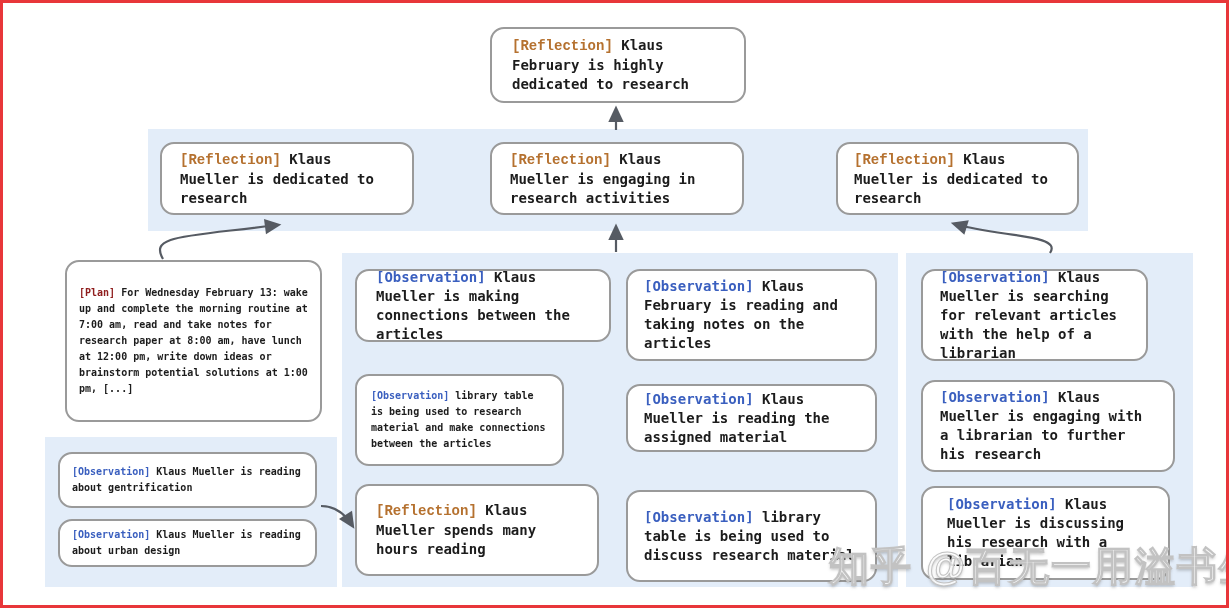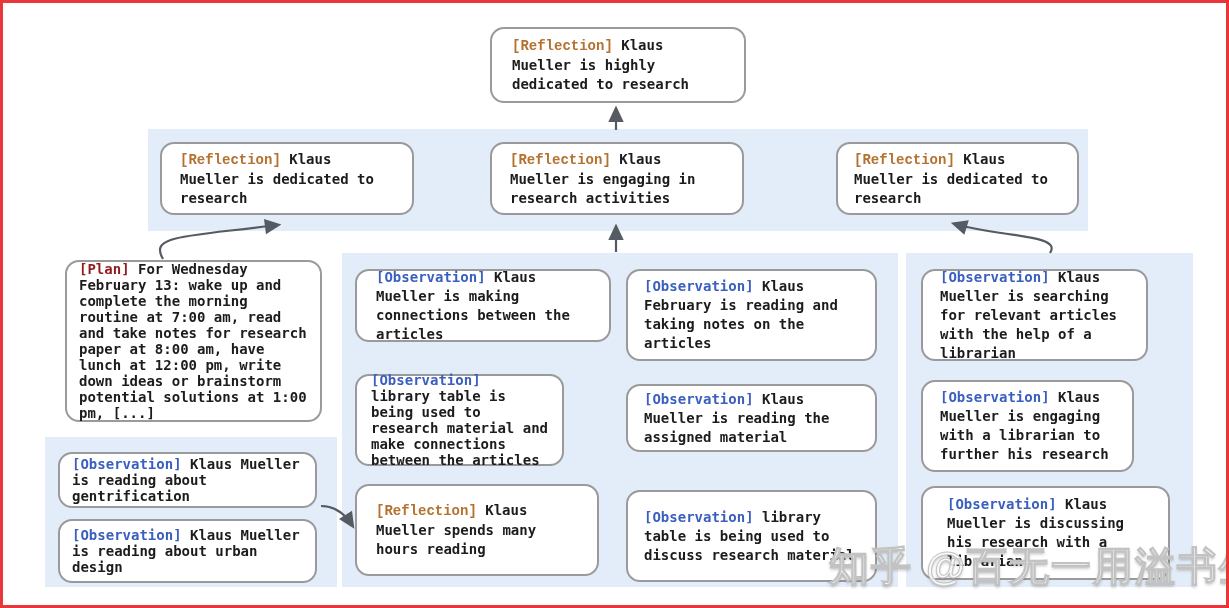--- a/index.html
+++ b/index.html
@@ -28,21 +28,21 @@
     background:#ffffff;
     border:2px solid #9a9a9a;
     border-radius:14px;
     display:flex;
     align-items:center;
     font-weight:bold;
     color:#1c1c1c;
   }
   .txt{width:100%;}
   .fs-lg{font-size:14px;line-height:19px;}
-  .fs-sm{font-size:14px;line-height:16px;}
+  .fs-sm{font-size:10px;line-height:16px;}
   .tag-reflection{color:#b5712f;font-family:Liberation Mono, monospace;}
   .tag-observation{color:#3a5fbf;}
   .tag-plan{color:#8f1d1d;}
   .watermark{
     position:absolute;
     z-index:4;
     left:826px;top:536px;
     font-family:"Liberation Sans", sans-serif;
     font-weight:700;
     font-size:40px;
@@ -74,21 +74,21 @@
       <path d="M160,256 C146,232 180,234 274,222" marker-end="url(#ah)"></path>
       <path d="M613,249 L613,225" marker-end="url(#ah)"></path>
       <path d="M1047,250 C1060,231 995,234 952,221" marker-end="url(#ah)"></path>
       <path d="M318,503 C333,503 342,511 349,522" marker-end="url(#ah)"></path>
     </g>
   </svg>
 
   <div class="node fs-lg" style="left:487px;top:24px;width:256px;height:76px;padding:6px 20px;">
     <div class="txt">
       <span class="tag-reflection">[Reflection]</span>
-      <span>Klaus Mueller is highly dedicated to research</span>
+      <span>Klaus February is highly dedicated to research</span>
     </div>
   </div>
 
   <div class="node fs-lg" style="left:157px;top:139px;width:254px;height:73px;padding:6px 18px;">
     <div class="txt">
       <span class="tag-reflection">[Reflection]</span>
       <span>Klaus Mueller is dedicated to research</span>
     </div>
   </div>
   <div class="node fs-lg" style="left:487px;top:139px;width:254px;height:73px;padding:1px 18px;">
@@ -110,21 +110,21 @@
       <span>For Wednesday February 13: wake up and complete the morning routine at 7:00 am, read and take notes for research paper at 8:00 am, have lunch at 12:00 pm, write down ideas or brainstorm potential solutions at 1:00 pm, [...]</span>
     </div>
   </div>
 
   <div class="node fs-sm" style="left:55px;top:449px;width:259px;height:56px;padding:6px 12px;">
     <div class="txt">
       <span class="tag-observation">[Observation]</span>
       <span>Klaus Mueller is reading about gentrification</span>
     </div>
   </div>
-  <div class="node fs-sm" style="left:55px;top:516px;width:259px;height:64px;padding:6px 12px;">
+  <div class="node fs-sm" style="left:55px;top:516px;width:259px;height:48px;padding:6px 12px;">
     <div class="txt">
       <span class="tag-observation">[Observation]</span>
       <span>Klaus Mueller is reading about urban design</span>
     </div>
   </div>
 
   <div class="node fs-lg" style="left:352px;top:266px;width:256px;height:73px;padding:6px 19px;">
     <div class="txt">
       <span class="tag-observation">[Observation]</span>
       <span>Klaus Mueller is making connections between the articles</span>
@@ -161,21 +161,21 @@
       <span>library table is being used to discuss research material</span>
     </div>
   </div>
 
   <div class="node fs-lg" style="left:918px;top:266px;width:227px;height:92px;padding:14px 17px;">
     <div class="txt">
       <span class="tag-observation">[Observation]</span>
       <span>Klaus Mueller is searching for relevant articles with the help of a librarian</span>
     </div>
   </div>
-  <div class="node fs-lg" style="left:918px;top:377px;width:213px;height:92px;padding:16px 17px;">
+  <div class="node fs-lg" style="left:918px;top:377px;width:254px;height:92px;padding:16px 17px;">
     <div class="txt">
       <span class="tag-observation">[Observation]</span>
       <span>Klaus Mueller is engaging with a librarian to further his research</span>
     </div>
   </div>
   <div class="node fs-lg" style="left:918px;top:483px;width:249px;height:94px;padding:6px 24px;">
     <div class="txt">
       <span class="tag-observation">[Observation]</span>
       <span>Klaus Mueller is discussing his research with a librarian</span>
     </div>

